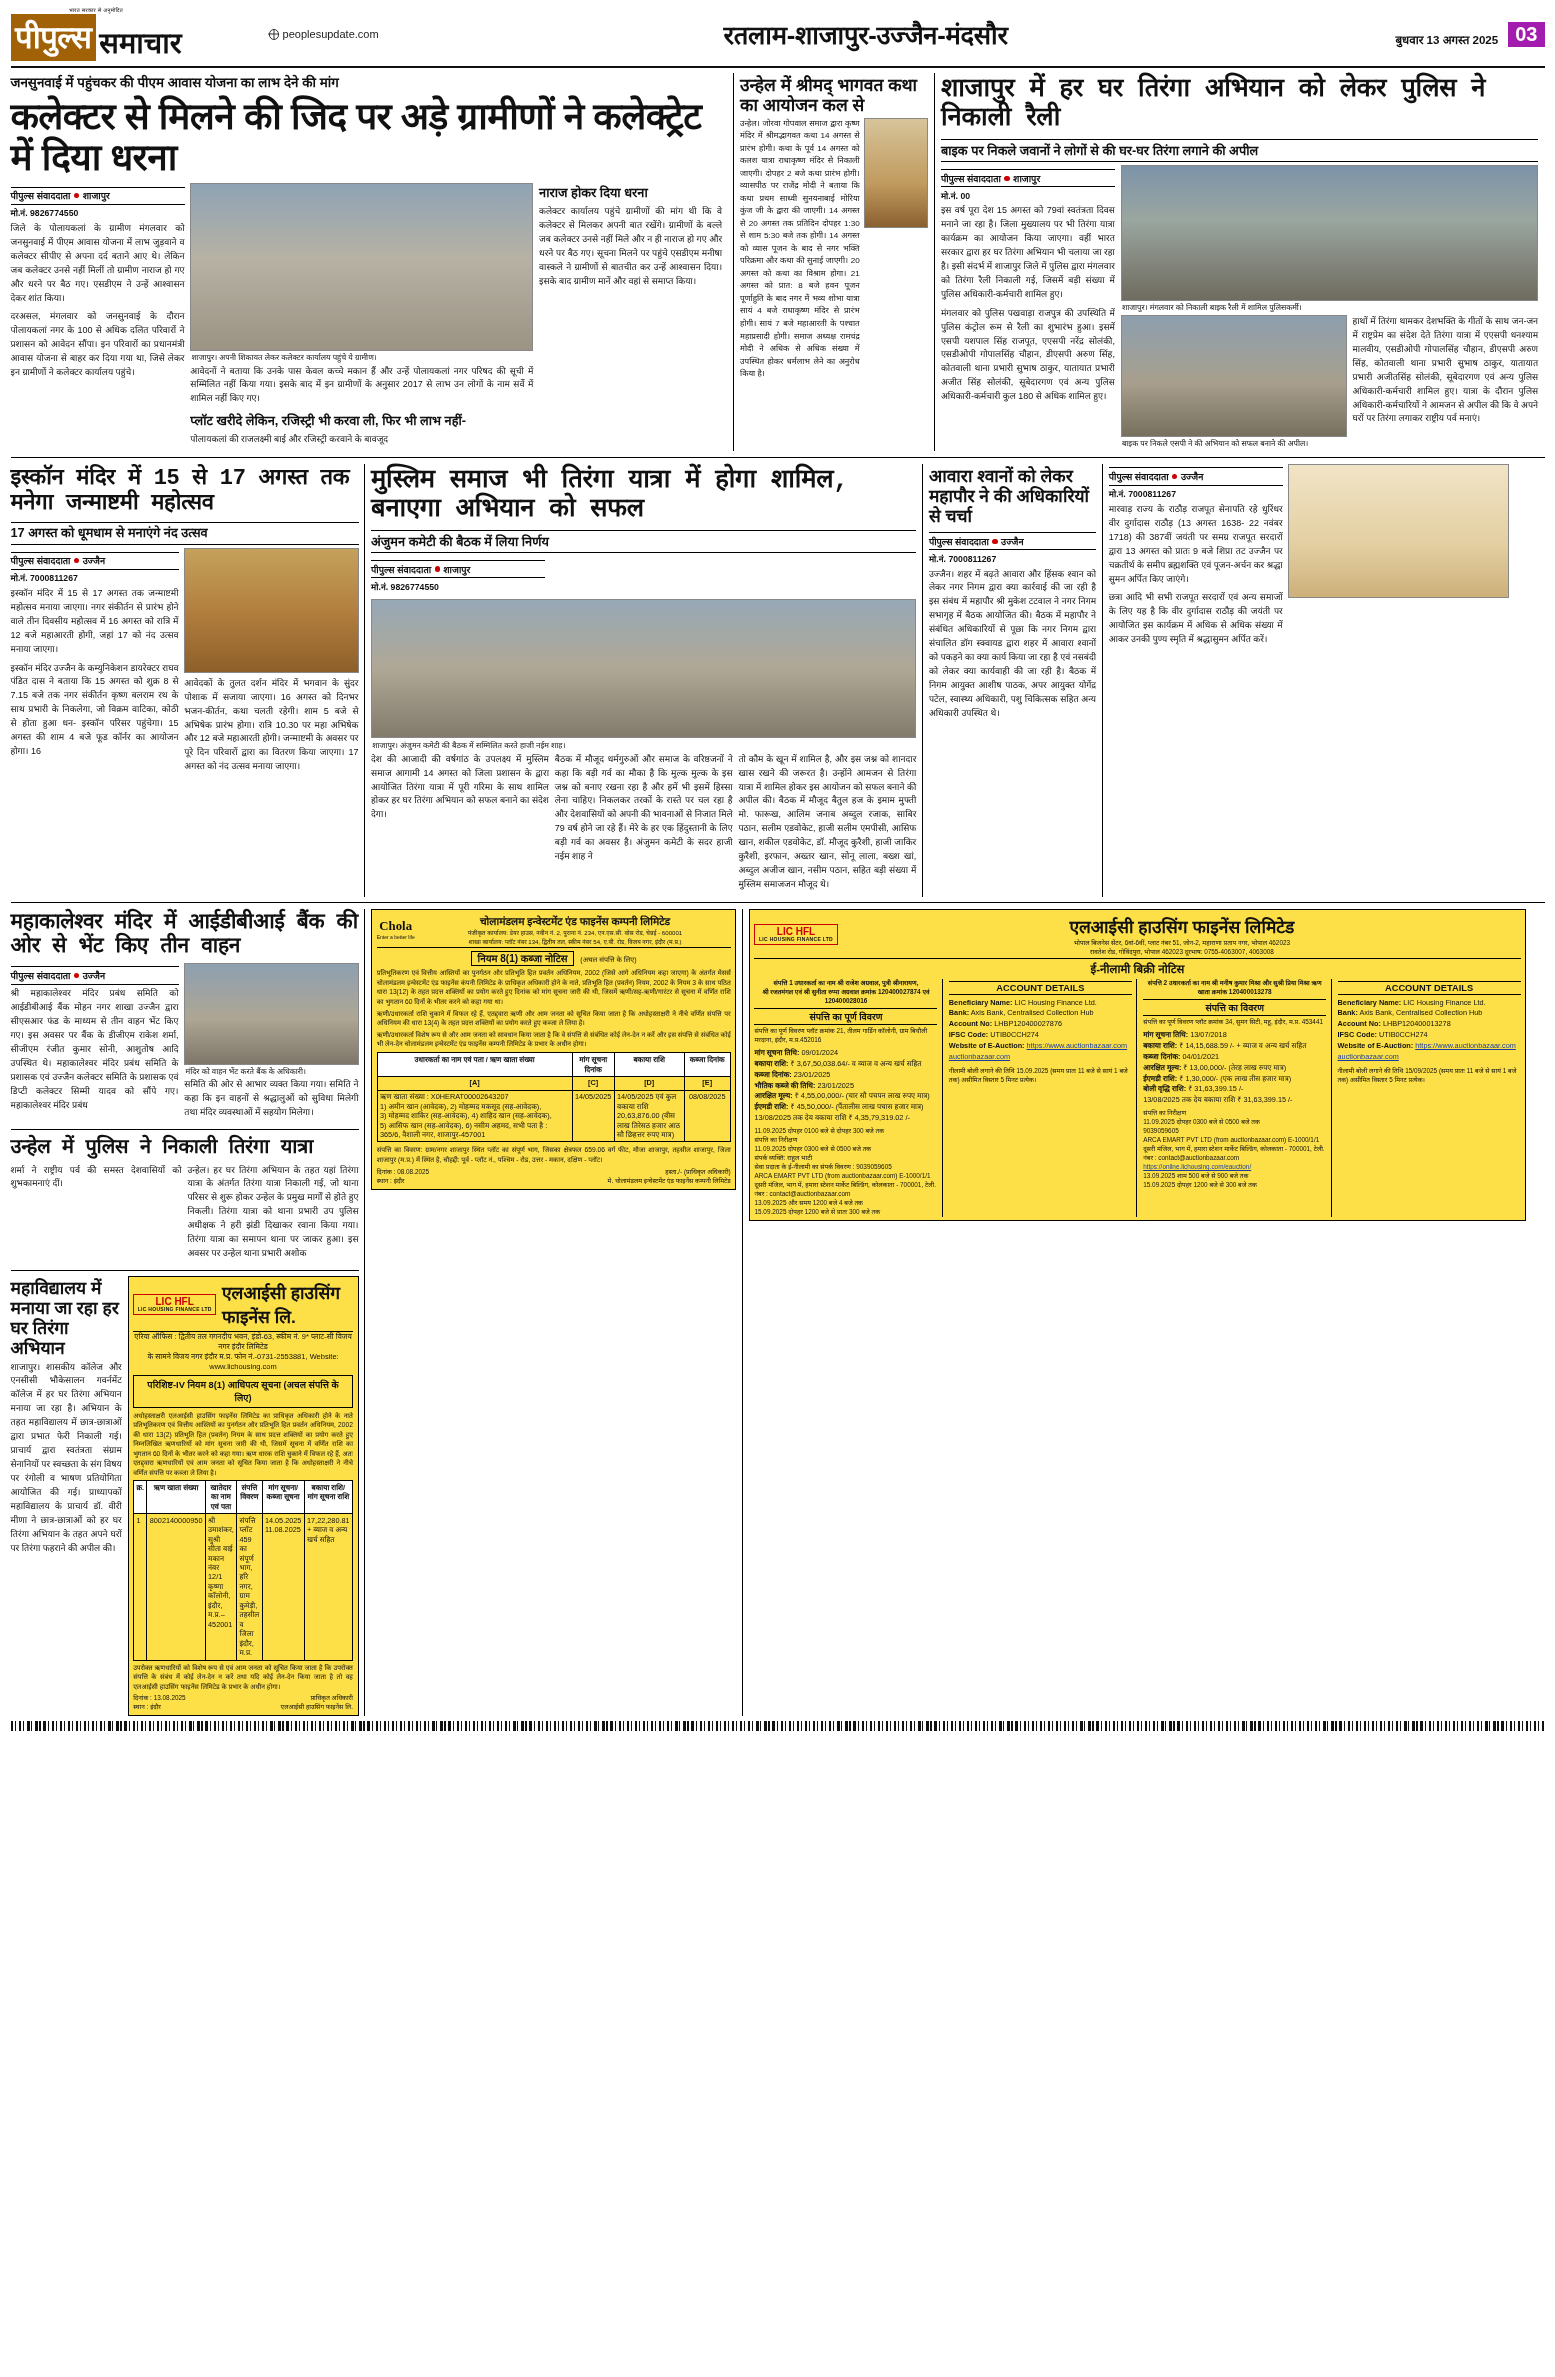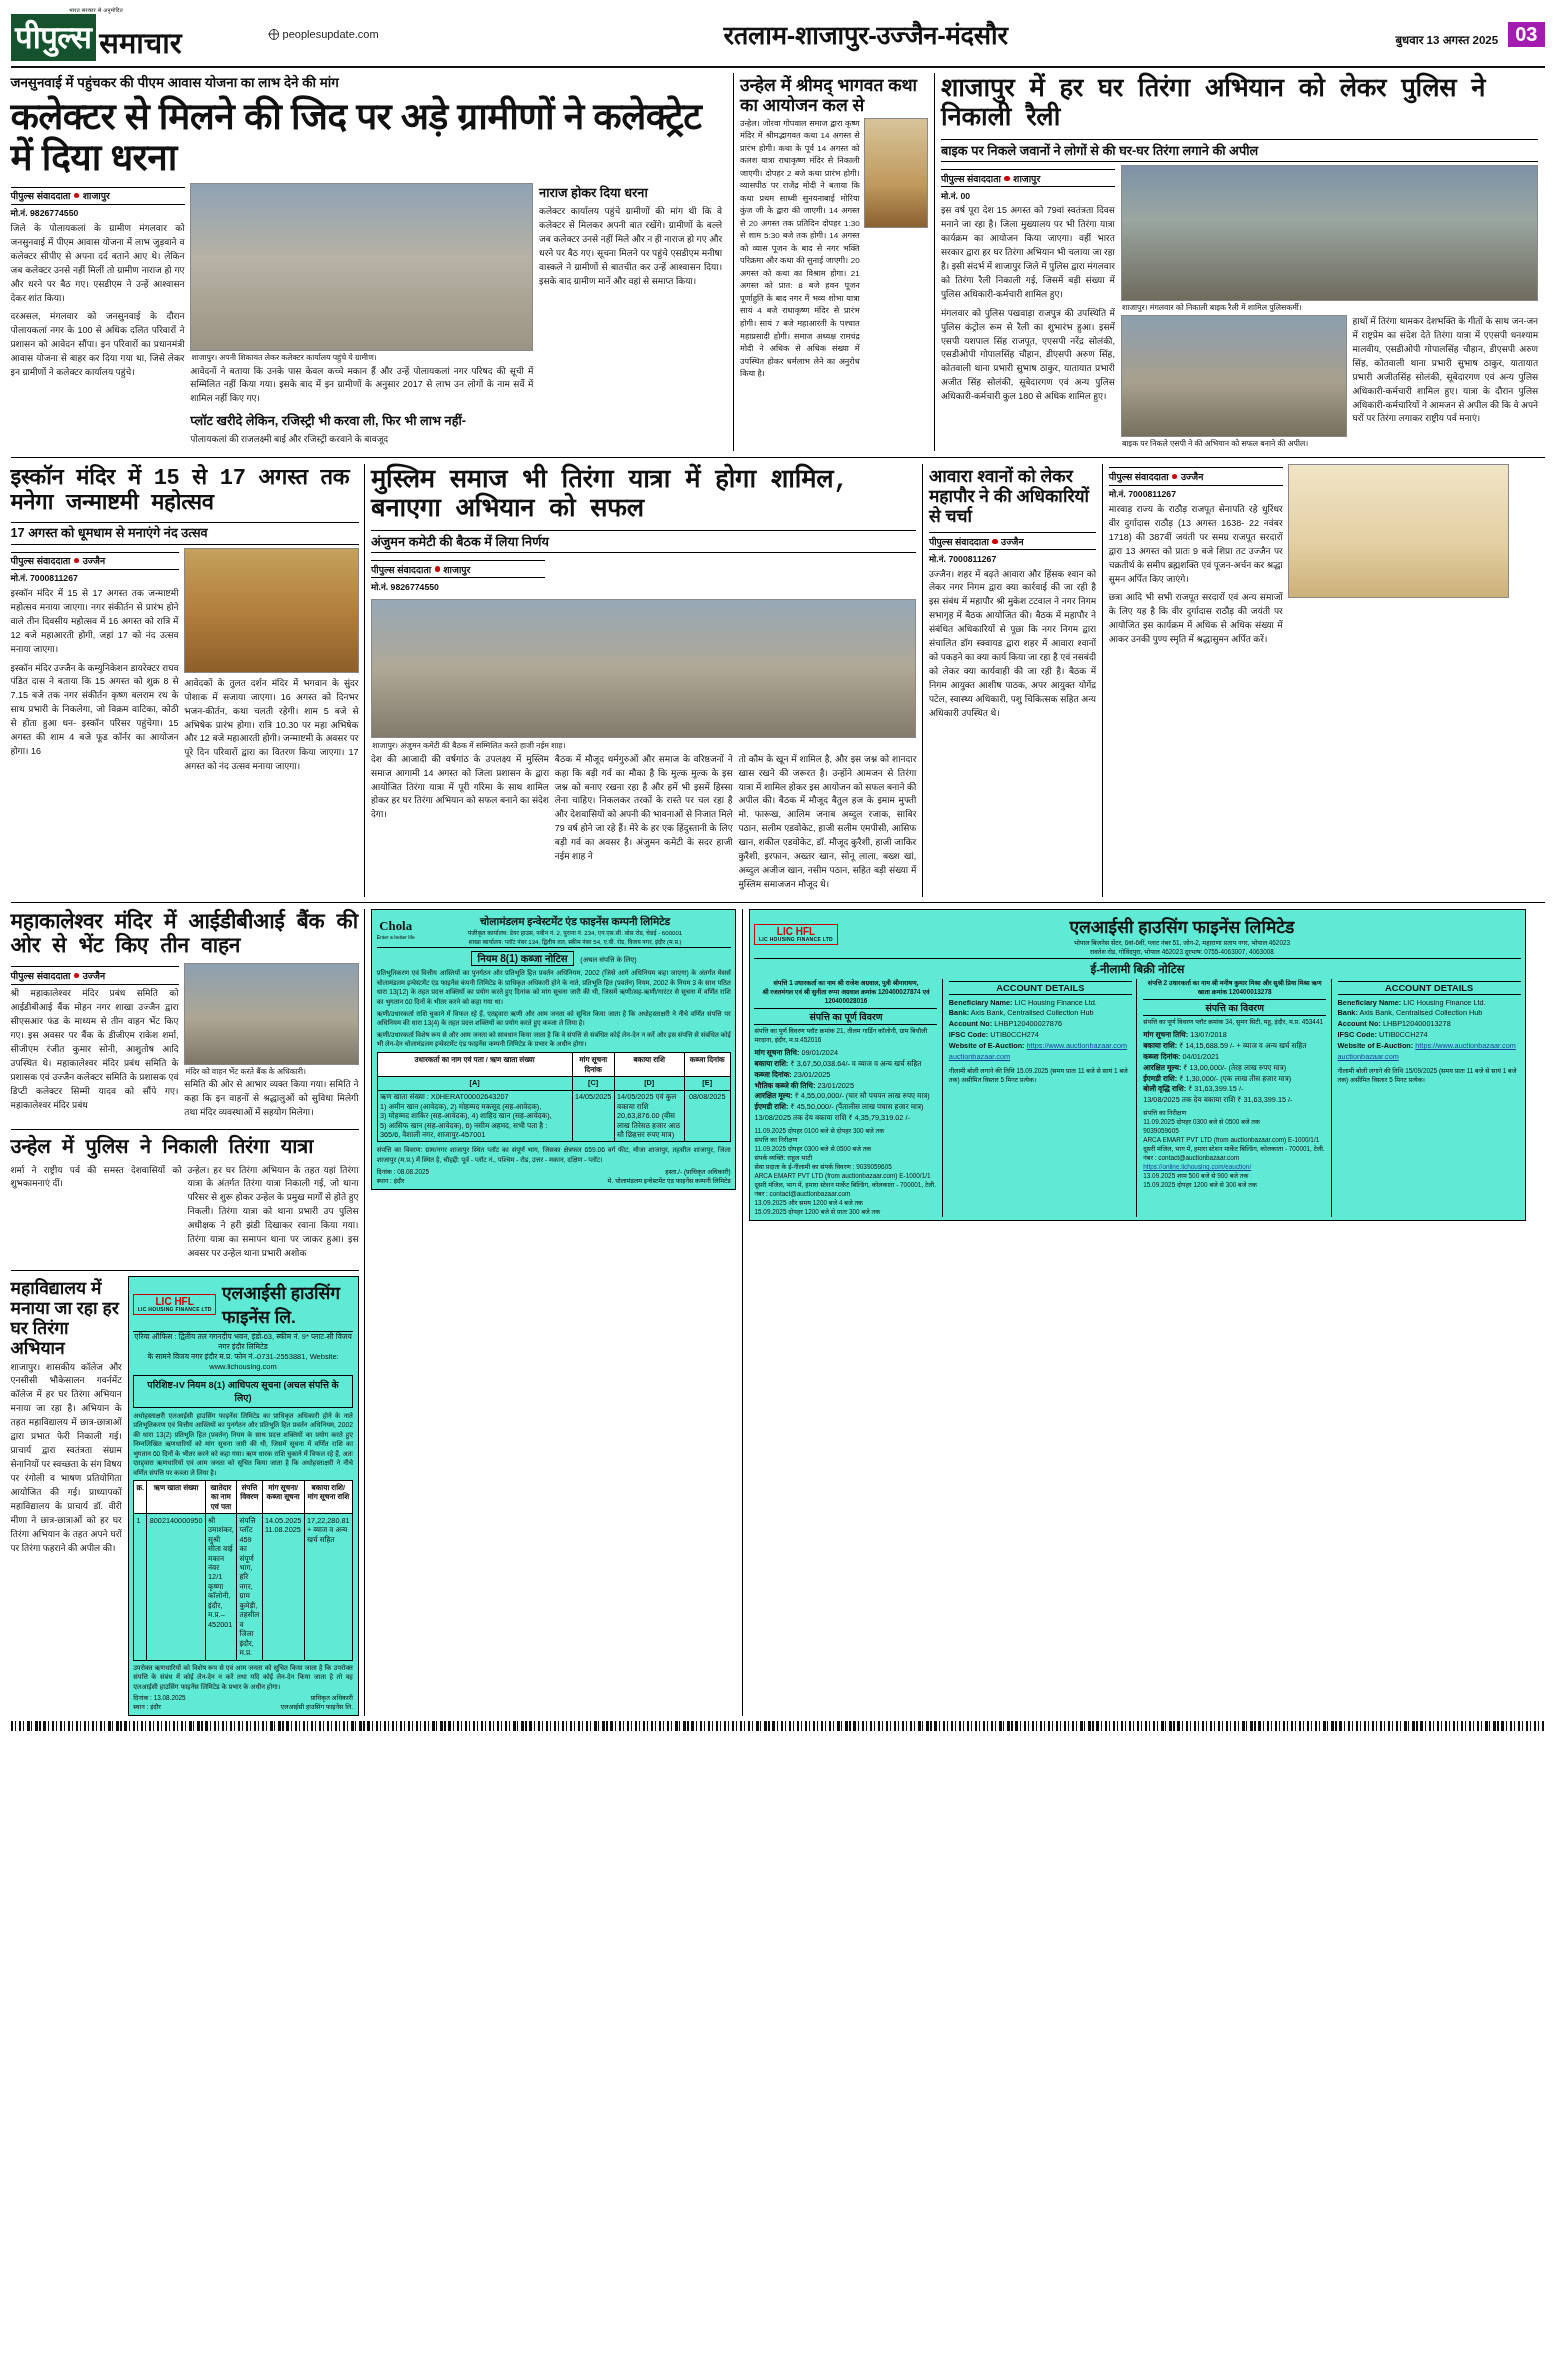--- a/index.html
+++ b/index.html
@@ -25,21 +25,21 @@
     border-bottom: 2.3px solid #111;
     padding-bottom: 5.8px;
     margin-bottom: 4.6px;
   }
   .logo-block { display:flex; align-items:center; gap:3.5px; min-width: 250px;}
   .logo-tag {
     font-size: 5.2px; letter-spacing:0.3px; color:#111; text-align:center; line-height:1.1;
   }
   .logo-main {
     font-size: 31px; font-weight: 900; letter-spacing: -0.6px;
-    background:#14532d; color:#fff; padding: 1.2px 4.6px 3.5px 4.6px; display:inline-block;
+    background:#a16207; color:#fff; padding: 1.2px 4.6px 3.5px 4.6px; display:inline-block;
   }
   .logo-sub { font-size: 29px; font-weight: 900; margin-left:3.5px; }
   .site-url {
     font-size: 11px; color:#222; margin-left: 8.1px; white-space:nowrap;
     display:flex; align-items:center; gap:3.5px;
   }
   .globe {
     width:10.5px; height:10.5px; border:1.2px solid #333; border-radius:50%;
     display:inline-block; position:relative;
   }
@@ -115,21 +115,21 @@
   .ph-saint { background:
      linear-gradient(180deg,#d7c49a 0%,#c09a5e 60%,#8a6030 100%); }
   .ph-horse { background:
      linear-gradient(180deg,#f1e4c6 0%,#e3cfa2 60%,#cdb07a 100%); }
 
   .two { display:flex; gap:5.8px; }
   .three { display:flex; gap:5.8px; }
 
   
   .ad {
-    border:1.2px solid #000; padding:3.5px 4.6px; margin-top:4.6px; background:#5eead4;
+    border:1.2px solid #000; padding:3.5px 4.6px; margin-top:4.6px; background:#fde047;
   }
   .ad-head { display:flex; align-items:center; gap:5.8px; border-bottom:0.6px solid #000; padding-bottom:2.3px;}
   .lic-logo {
     border:1.2px solid #c00; color:#c00; font-weight:900; font-size:10px; padding:1.7px 3.5px;
     text-align:center; line-height:1.05; white-space:nowrap;
   }
   .lic-logo small{ display:block; font-size:5px; color:#111; letter-spacing:0.3px;}
   .ad-title { font-size: 17.4px; font-weight:900; }
   .ad-sub { font-size: 7.5px; line-height:1.35; }
   .ad-center { text-align:center; }

